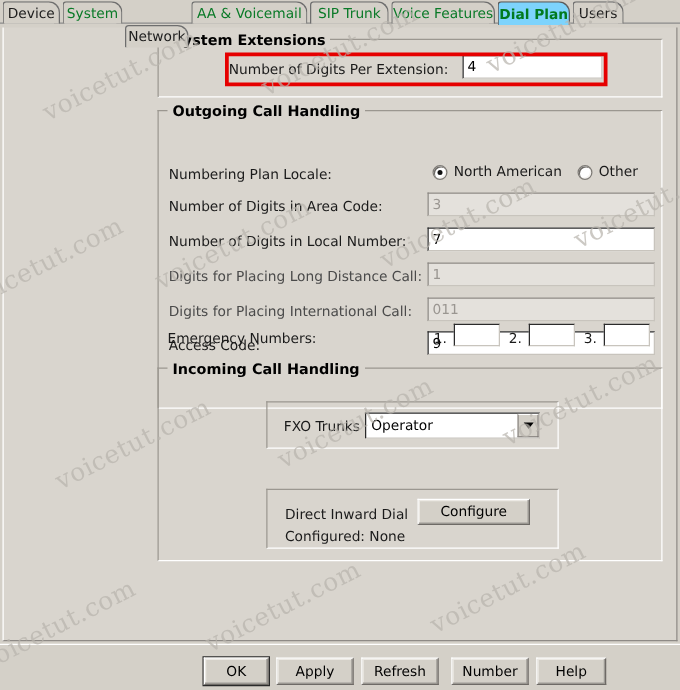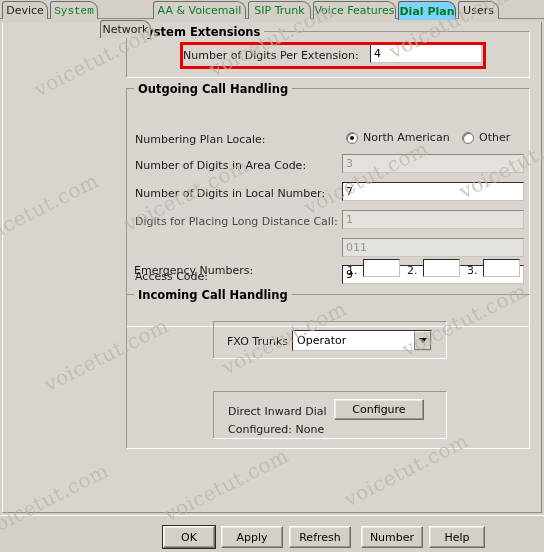--- a/index.html
+++ b/index.html
@@ -235,21 +235,21 @@
 <body>
 
 <div id="root">
 
   <div id="tabbar">
     <div id="tabbar-base"></div>
 
     <div class="tab dark" style="left:2px;width:46px;">
         <span>Device</span>
       </div>
-    <div class="tab" style="left:50px;width:48px;font-family:Liberation Mono, monospace;">
+    <div class="tab" style="left:50px;width:48px;">
         <span>System</span>
       </div>
     <div class="tab dark" style="left:100px;width:51px;margin-top:19px;">
         <span>Network</span>
       </div>
     <div class="tab" style="left:153px;width:93px;">
         <span>AA &amp; Voicemail</span>
       </div>
     <div class="tab" style="left:248px;width:63px;">
         <span>SIP Trunk</span>
@@ -292,20 +292,21 @@
 
       <div class="lbl" style="left:8px;top:70px;">Number of Digits in Area Code:</div>
       <div class="field disabled" style="left:215px;top:65px;width:182px;height:19px;">3</div>
 
       <div class="lbl" style="left:8px;top:98px;">Number of Digits in Local Number:</div>
       <div class="field" style="left:215px;top:93px;width:182px;height:19px;">7</div>
 
       <div class="lbl dim" style="left:8px;top:126px;">Digits for Placing Long Distance Call:</div>
       <div class="field disabled" style="left:215px;top:121px;width:182px;height:19px;">1</div>
 
+      <div class="lbl dim" style="left:8px;top:154px;">Digits for Placing International Call:</div>
       <div class="field disabled" style="left:215px;top:149px;width:182px;height:19px;">011</div>
 
       <div class="lbl" style="left:8px;top:181px;">Access Code:</div>
       <div class="field" style="left:215px;top:176px;width:182px;height:19px;">9</div>
     </div>
 
     <div class="lbl" style="left:131px;top:243px;">Emergency Numbers:</div>
 
     <div class="lbl" style="left:344px;top:243px;">1.</div>
     <div class="field" style="left:360px;top:238px;width:37px;height:18px;"></div>

